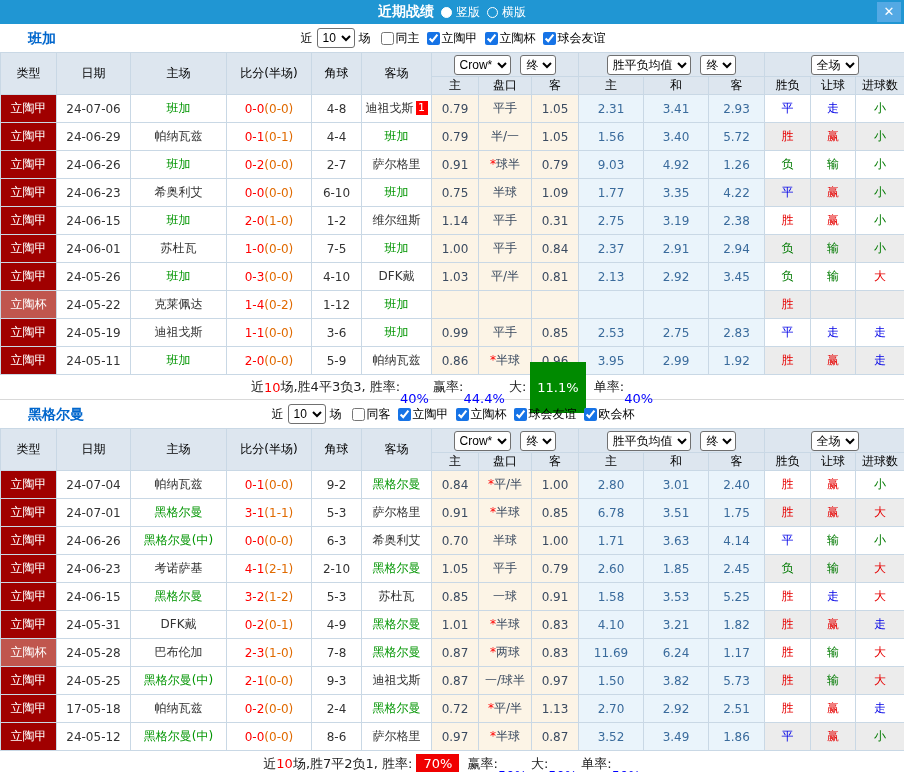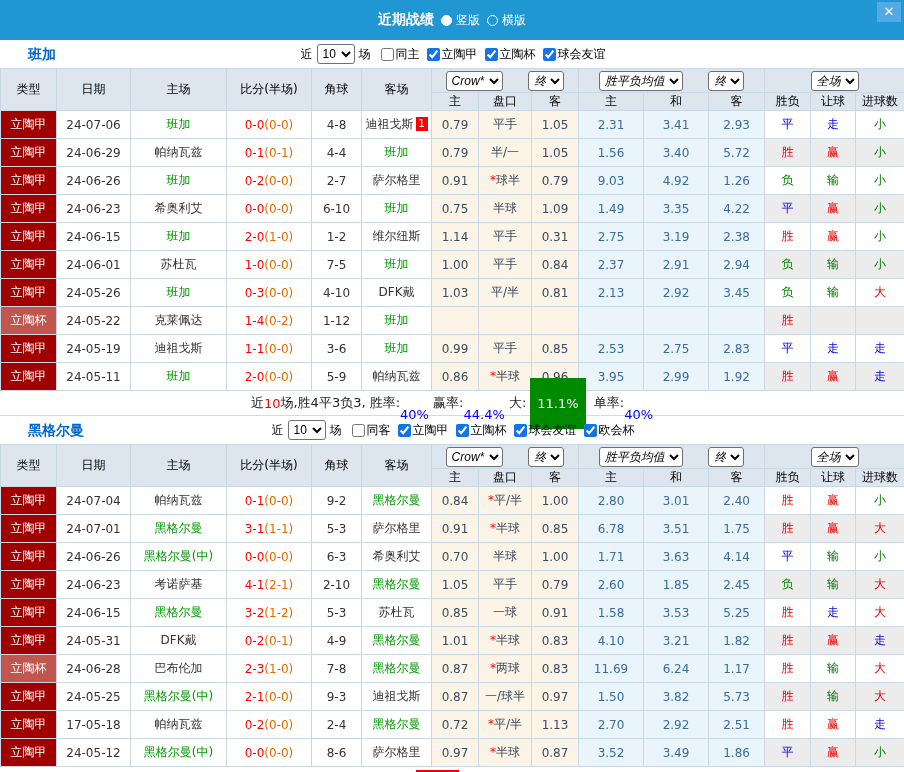--- a/index.html
+++ b/index.html
@@ -1,40 +1,40 @@
 <!DOCTYPE html>
 <html><head>
 <meta charset="utf-8">
 <style>
   * { box-sizing: border-box; margin: 0; padding: 0; }
   html,body { background:#fff; }
   body { width: 904px; font-family: "DejaVu Sans", "Liberation Sans", sans-serif; font-size: 12px; color:#333; }
 
-  .titlebar { height:40px; background:#2096d3; position:relative; display:flex; align-items:center; justify-content:center; color:#fff; }
+  .titlebar { height:24px; background:#2096d3; position:relative; display:flex; align-items:center; justify-content:center; color:#fff; }
   .title-label { font-weight:bold; font-size:14px; }
   .radio-group { display:flex; align-items:center; font-size:12px; }
   .radio { display:inline-block; width:11px; height:11px; border:1px solid #fff; border-radius:50%; margin:0 4px 0 7px; cursor:pointer; }
   .radio.checked { background:#fff; }
   .close-btn { position:absolute; right:3px; top:2px; width:24px; height:20px; background:#54a9e4; color:#fff; font-weight:bold; font-size:13px; text-align:center; line-height:20px; cursor:pointer; }
 
   .section-head { height:28px; position:relative; display:flex; align-items:center; justify-content:center; }
   .team-name { position:absolute; left:28px; top:0; height:28px; line-height:28px; color:#0066cc; font-weight:bold; font-size:14px; }
   .filters { display:flex; align-items:center; color:#000; font-size:12px; }
   .filters .flabel { margin:0 2px; }
   .filters select { margin:0 2px; }
   select { font-size:12px; height:20px; border:1px solid #707070; border-radius:3px; background:#fff; color:#000; padding:0 1px; }
   input[type=checkbox] { width:13px; height:13px; accent-color:#1673e6; margin:0 2px 0 7px; vertical-align:-2px; }
   .filters input.first-cb { margin-left:8px; }
 
   table.grid { width:904px; border-collapse:collapse; table-layout:fixed; }
   .grid th, .grid td { border:1px solid #c9d8e5; text-align:center; white-space:nowrap; overflow:hidden; }
   .grid thead th { background:#dde6ef; font-weight:normal; color:#000; font-size:12px; }
   .grid tr.hgroup th { height:24px; }
   .grid tr.hsub th { height:16px; }
-  .grid tr.hgroup th.grp select { margin:0 11px;font-style:italic; }
+  .grid tr.hgroup th.grp select { margin:0 3px; }
   .grid td { height:28px; }
 
   td.type { background:#a00000; color:#fff; }
   td.type.cup { background:#c0564e; }
   td.team { color:#333; }
   td.team.hl { color:#009500; }
   td.date, td.corner { color:#333; }
   td.score .s { color:#ff0000; }
   td.score .h { color:#e06a00; }
   td.odds { background:#fcf4e6; color:#3a4a60; }
@@ -191,21 +191,21 @@
       <tr>
         <td class="type">立陶甲</td>
         <td class="date">24-06-23</td>
         <td class="team">希奥利艾</td>
         <td class="score"><span class="s">0-0</span><span class="h">(0-0)</span></td>
         <td class="corner">6-10</td>
         <td class="team hl">班加</td>
         <td class="odds">0.75</td>
         <td class="odds">半球</td>
         <td class="odds">1.09</td>
-        <td class="avg">1.49</td>
+        <td class="avg">1.77</td>
         <td class="avg">3.35</td>
         <td class="avg">4.22</td>
         <td class="res cb alt">平</td>
         <td class="res cr alt">赢</td>
         <td class="res cg alt">小</td>
       </tr>
       <tr>
         <td class="type">立陶甲</td>
         <td class="date">24-06-15</td>
         <td class="team hl">班加</td>
@@ -489,21 +489,21 @@
         <td class="odds">0.83</td>
         <td class="avg">4.10</td>
         <td class="avg">3.21</td>
         <td class="avg">1.82</td>
         <td class="res cr alt">胜</td>
         <td class="res cr alt">赢</td>
         <td class="res cb alt">走</td>
       </tr>
       <tr>
         <td class="type cup">立陶杯</td>
-        <td class="date">24-06-28</td>
+        <td class="date">24-05-28</td>
         <td class="team">巴布伦加</td>
         <td class="score"><span class="s">2-3</span><span class="h">(1-0)</span></td>
         <td class="corner">7-8</td>
         <td class="team hl">黑格尔曼</td>
         <td class="odds">0.87</td>
         <td class="odds"><span class="star">*</span>两球</td>
         <td class="odds">0.83</td>
         <td class="avg">11.69</td>
         <td class="avg">6.24</td>
         <td class="avg">1.17</td>

